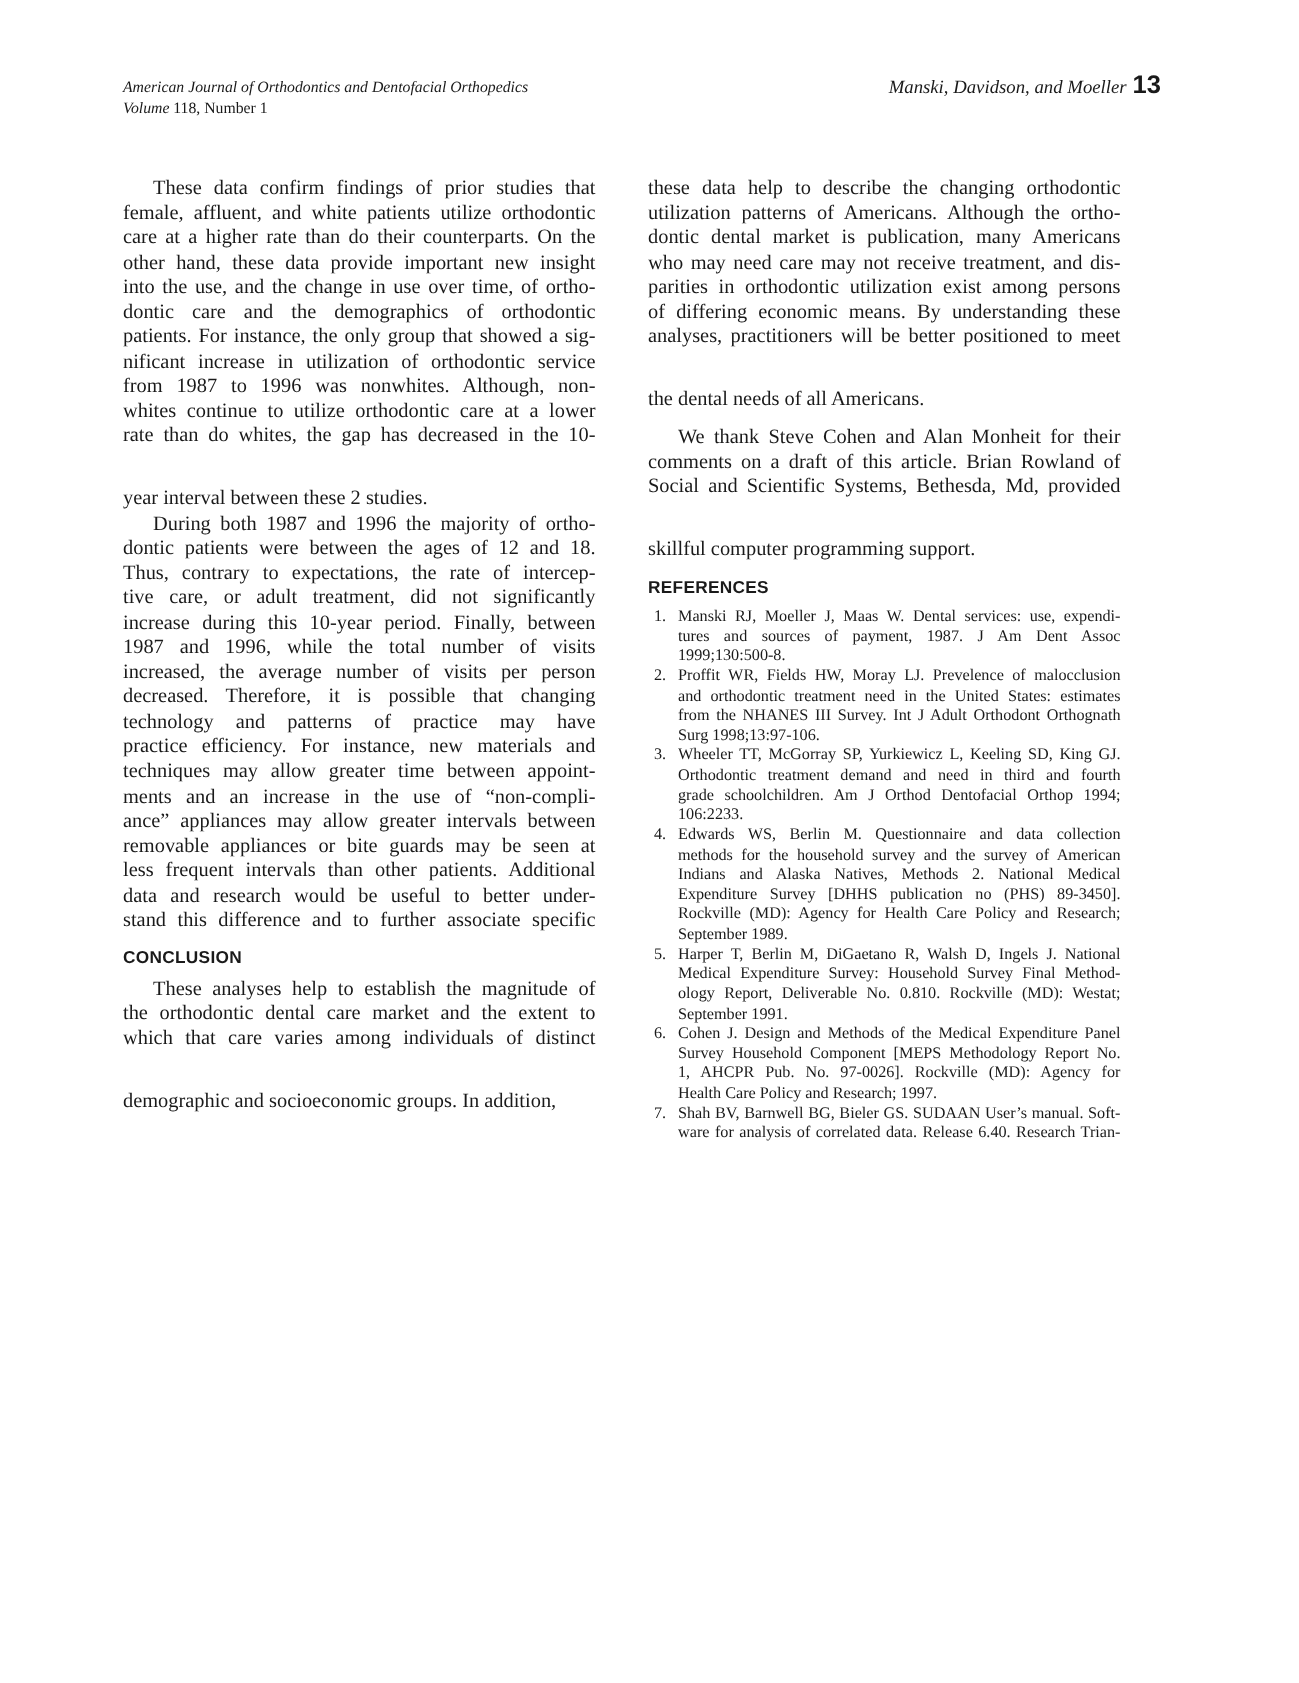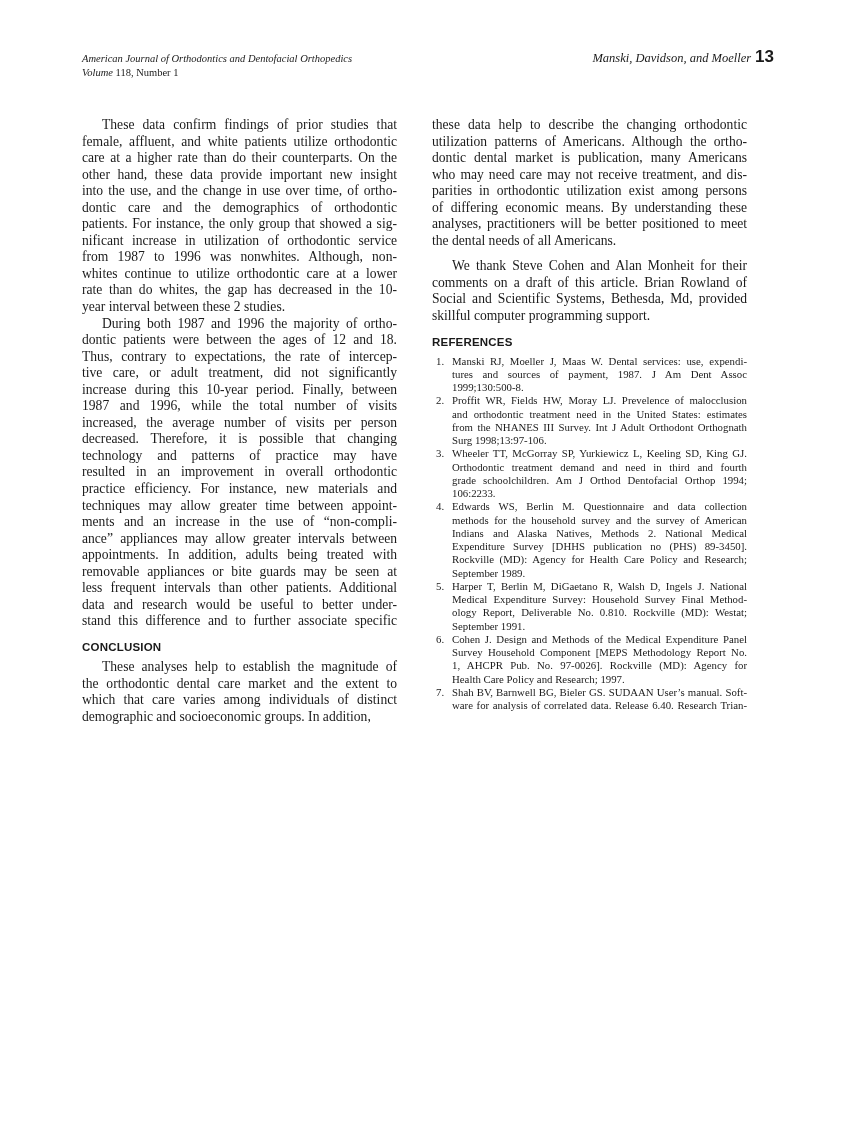--- a/index.html
+++ b/index.html
@@ -8,21 +8,21 @@
   .hdr-left { left: 82px; top: 52px; font-style: italic; }
   .hdr-left .vol-num { font-style: normal; }
   .hdr-right { right: 92px; top: 50px; font-size: 12.5px; font-style: italic; }
   .hdr-right .pg { font-family: "Liberation Sans", sans-serif; font-weight: bold; font-style: normal; font-size: 17px; margin-left: 4px; }
 
   .col { position: absolute; top: 117px; width: 315px; font-family: "Liberation Serif", serif; }
   .col-left { left: 82px; }
   .col-right { left: 432px; }
 
   .body-line { font-size: 13.6px; line-height: 16.55px; height: 16.55px; white-space: nowrap; text-align: justify; text-align-last: justify; }
-  .body-line.last { text-align-last: left; }
+  .body-line.last { text-align-last: left; margin-top: 25px; }
   .body-line.indent { padding-left: 20px; }
 
   .sec-head { font-family: "Liberation Sans", sans-serif; font-weight: bold; font-size: 11.5px; letter-spacing: 0.2px; }
   .gap { height: 9px; }
 
   .ref { font-size: 10.8px; line-height: 13.25px; position: relative; padding-left: 20px; }
   .ref-num { position: absolute; left: 4px; top: 0; }
   .ref-line { height: 13.25px; white-space: nowrap; text-align: justify; text-align-last: justify; }
   .ref-line.last { text-align-last: left; }
 </style>
@@ -56,26 +56,24 @@
   <div id="p2">
       <div class="body-line indent">During both 1987 and 1996 the majority of ortho-</div>
       <div class="body-line">dontic patients were between the ages of 12 and 18.</div>
       <div class="body-line">Thus, contrary to expectations, the rate of intercep-</div>
       <div class="body-line">tive care, or adult treatment, did not significantly</div>
       <div class="body-line">increase during this 10-year period. Finally, between</div>
       <div class="body-line">1987 and 1996, while the total number of visits</div>
       <div class="body-line">increased, the average number of visits per person</div>
       <div class="body-line">decreased. Therefore, it is possible that changing</div>
       <div class="body-line">technology and patterns of practice may have</div>
-      <div class="body-line">resulted in an improvement in overall orthodontic</div>
       <div class="body-line">practice efficiency. For instance, new materials and</div>
       <div class="body-line">techniques may allow greater time between appoint-</div>
       <div class="body-line">ments and an increase in the use of “non-compli-</div>
       <div class="body-line">ance” appliances may allow greater intervals between</div>
-      <div class="body-line">appointments. In addition, adults being treated with</div>
       <div class="body-line">removable appliances or bite guards may be seen at</div>
       <div class="body-line">less frequent intervals than other patients. Additional</div>
       <div class="body-line">data and research would be useful to better under-</div>
       <div class="body-line">stand this difference and to further associate specific</div>
     </div>
   <div class="gap"></div>
   <div class="sec-head" style="height:16px;line-height:16px;margin-bottom:4px;">CONCLUSION</div>
   <div id="p3">
       <div class="body-line indent">These analyses help to establish the magnitude of</div>
       <div class="body-line">the orthodontic dental care market and the extent to</div>

